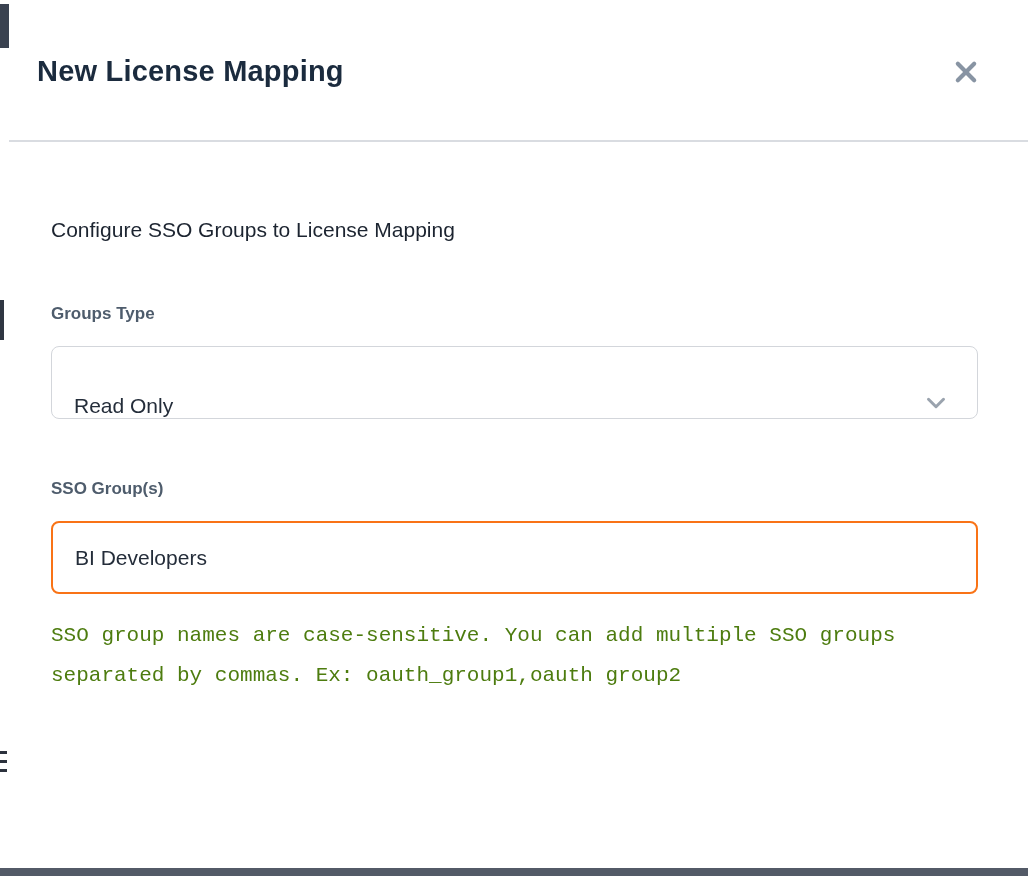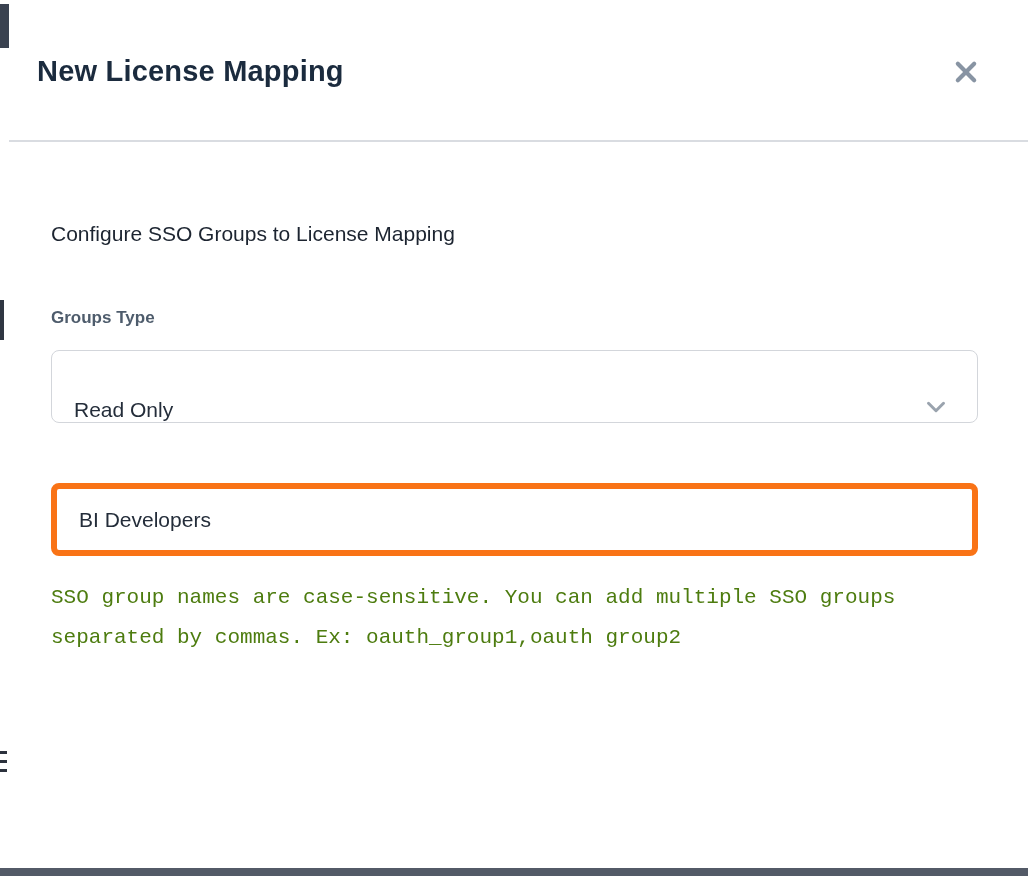--- a/index.html
+++ b/index.html
@@ -48,21 +48,22 @@
   .close-btn {
     background: none;
     border: none;
     cursor: pointer;
     width: 36px; height: 36px;
     display: flex; align-items: center; justify-content: center;
     padding: 0;
   }
 
   .modal-body {
-    padding: 80px 50px 0 42px;
+    padding: 60px 50px 0 42px;
+    margin-top: 16px;
   }
 
   .subtitle {
     font-size: 21px;
     color: #1c2430;
     margin-bottom: 62px;
   }
 
   .field-label {
     display: block;
@@ -86,21 +87,21 @@
     margin-bottom: 60px;
   }
   .select-value {
     font-size: 21px;
     color: #242d3a;
   }
 
   .text-input {
     width: 100%;
     height: 73px;
-    border: 6px solid #f97316;
+    border: 2px solid #f97316;
     border-radius: 8px;
     padding: 0 22px;
     font-family: "Liberation Sans", sans-serif;
     font-size: 21px;
     color: #242d3a;
     outline: none;
     background: #ffffff;
     display: block;
   }
 
@@ -144,18 +145,19 @@
     <label class="field-label">Groups Type</label>
     <div class="select-box">
       <span class="select-value">Read Only</span>
       <span style="display:flex;">
         <svg width="30" height="30" viewBox="0 0 24 24" fill="none" stroke="#9aa3ae" stroke-width="2.4" stroke-linecap="round" stroke-linejoin="round">
           <polyline points="6 9 12 15 18 9"></polyline>
         </svg>
       </span>
     </div>
 
+    <label class="field-label">SSO Group(s)</label>
     <input type="text" class="text-input" value="BI Developers" style="">
 
     <p class="help-text">SSO group names are case-sensitive. You can add multiple SSO groups separated by commas. Ex: oauth_group1,oauth group2</p>
 
   </div>
 </div>
 
 </body></html>

